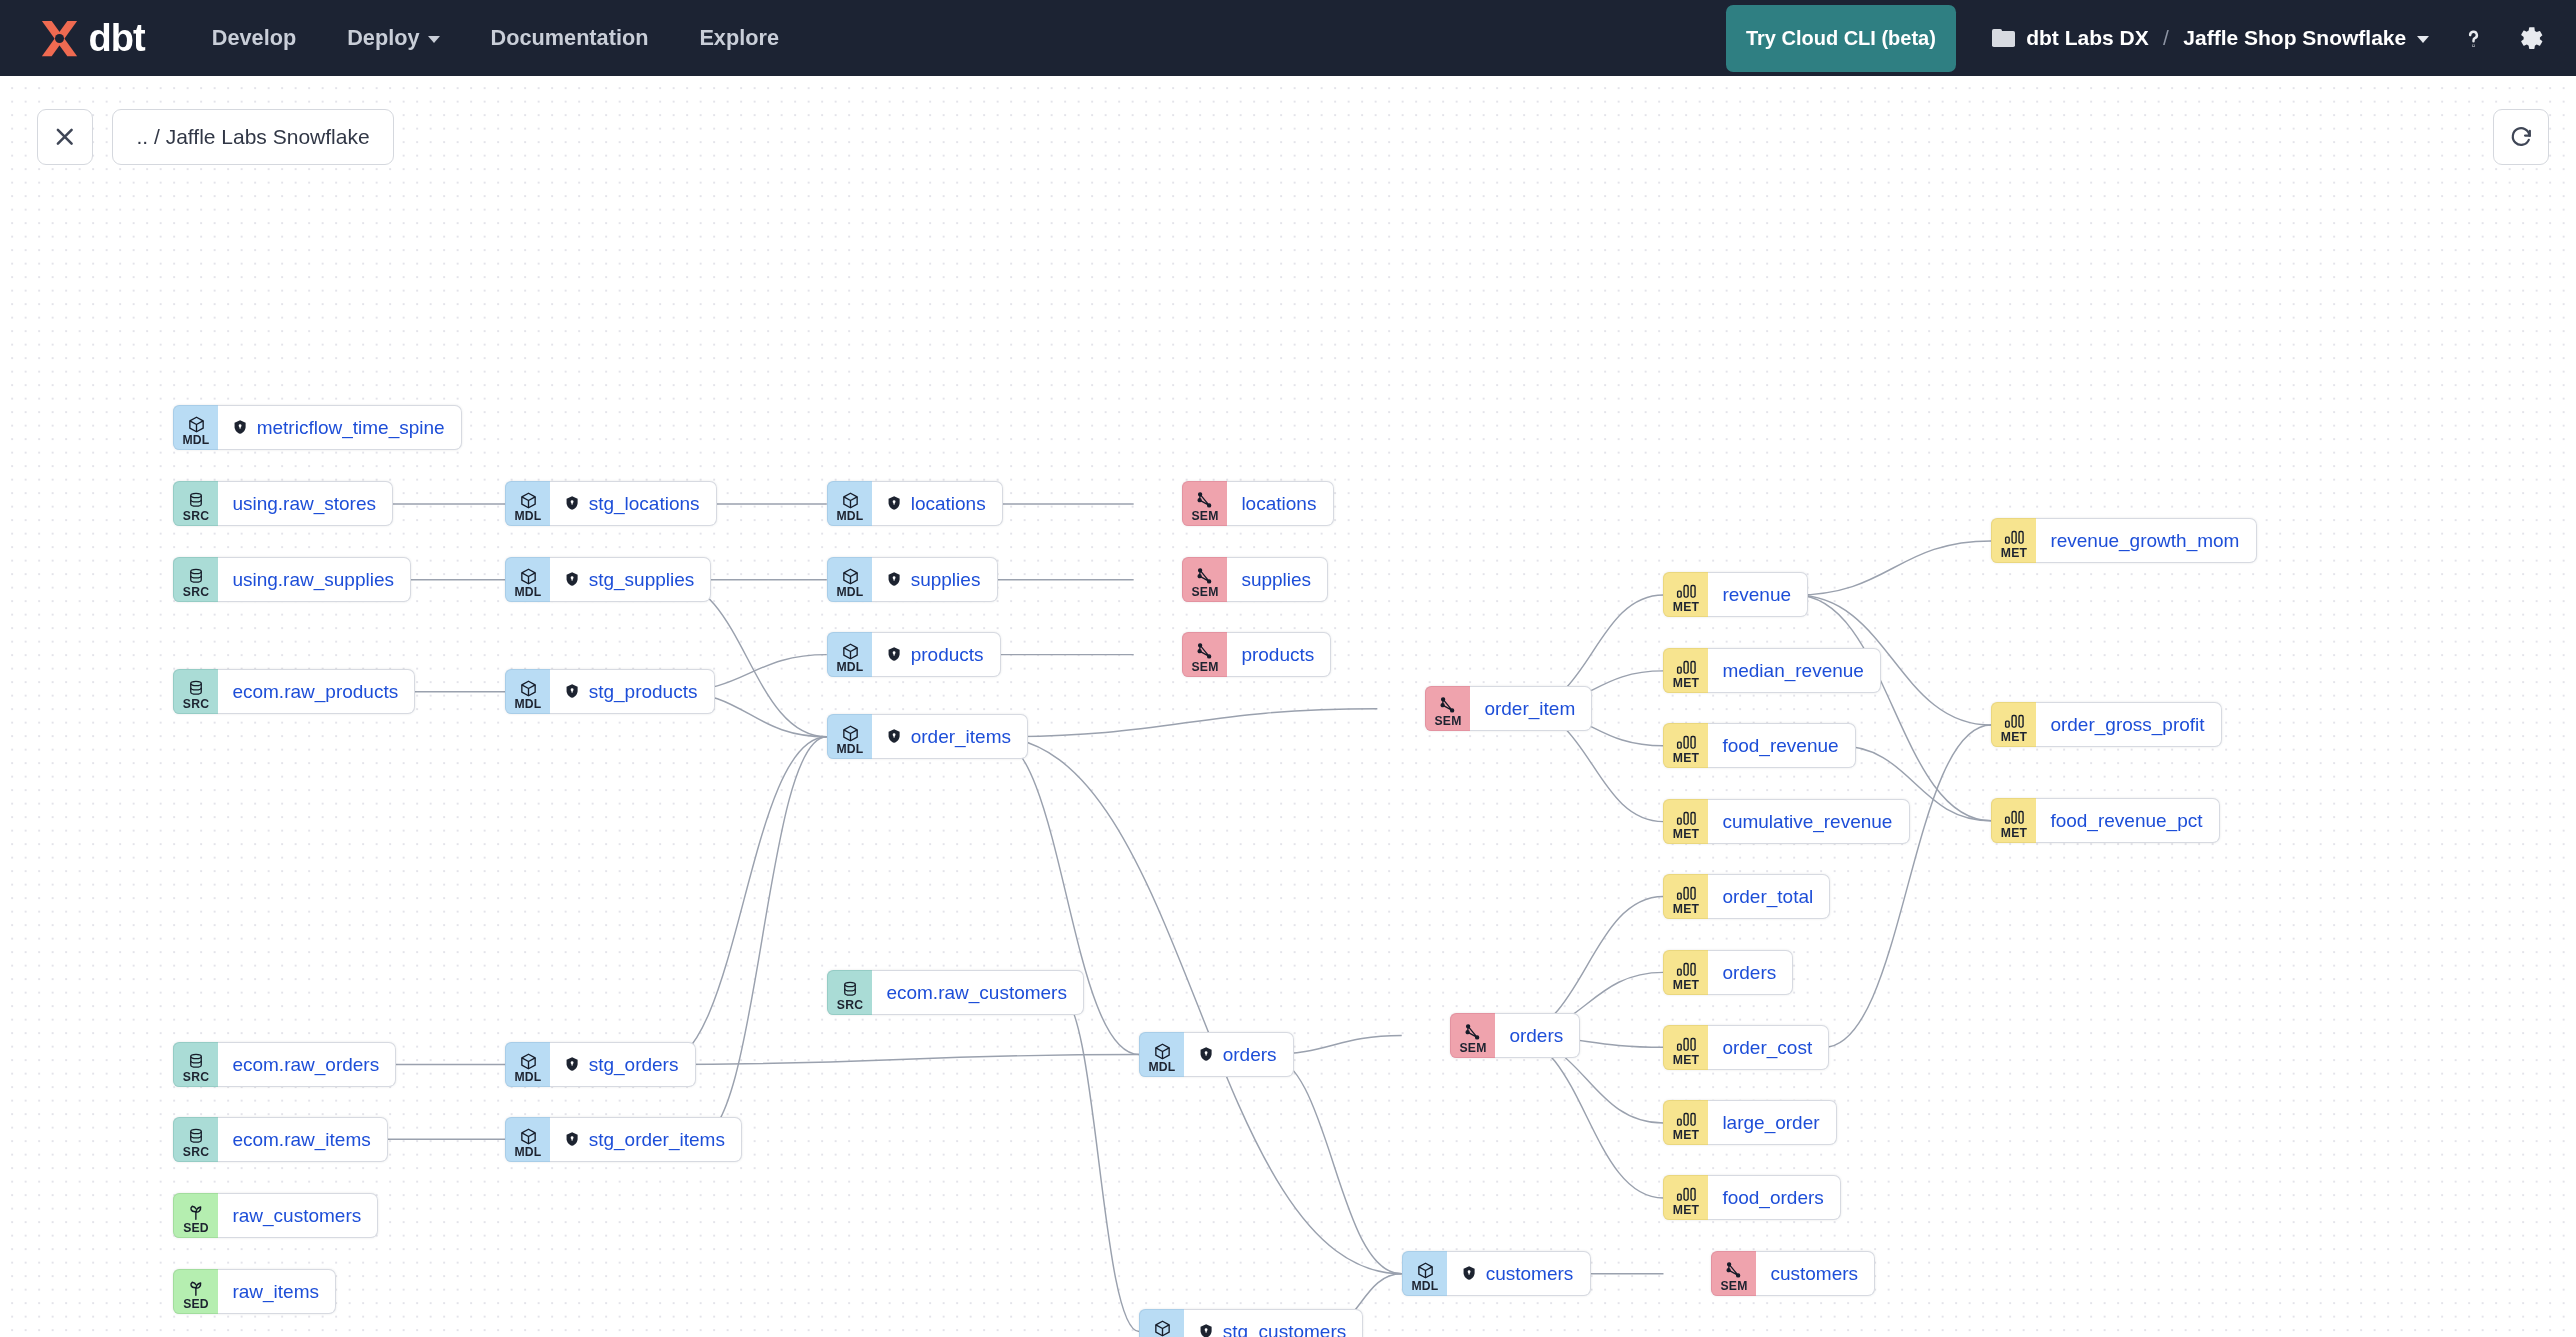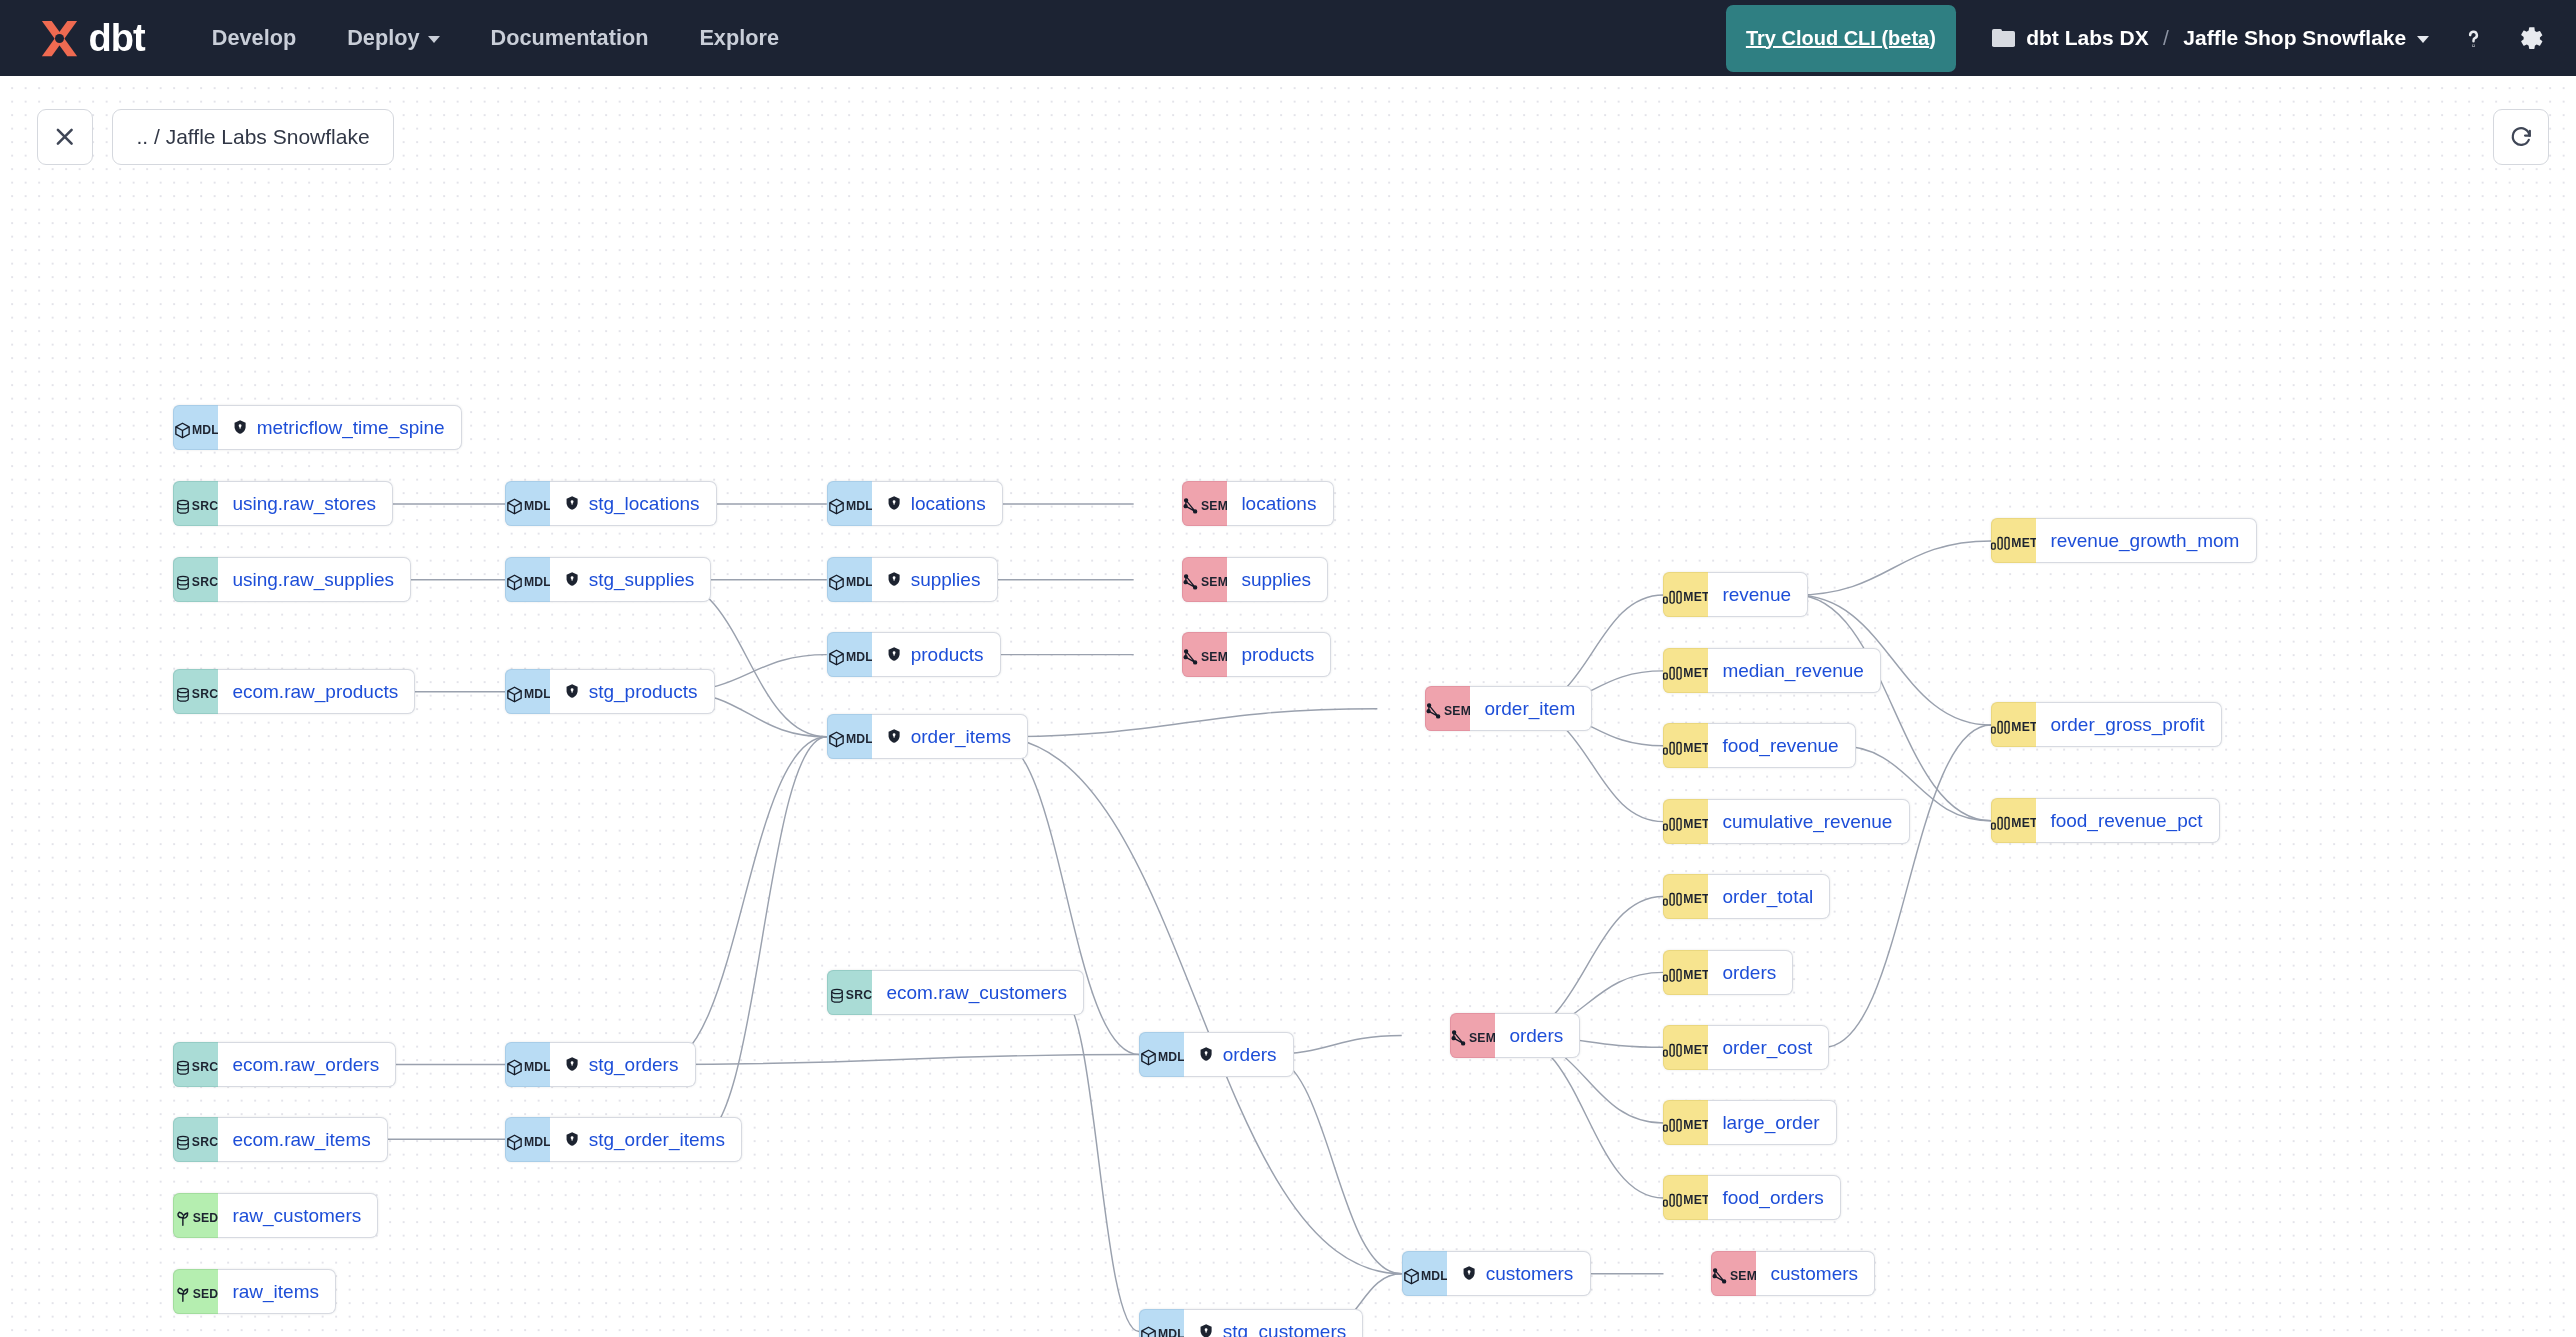--- a/index.html
+++ b/index.html
@@ -26,21 +26,21 @@
   .nav-link {
     color: #c9ced8; font-size: 21.7px; font-weight: 600;
     display:flex; align-items:center; gap:8.1px; cursor:pointer;
   }
   .chev { display:inline-block; width:0;height:0;
     border-left:6.3px solid transparent;border-right:6.3px solid transparent;
     border-top:7.2px solid #c9ced8; margin-top:3.6px; }
   #topnav-right { margin-left:auto; display:flex; align-items:center; margin-right: 31px; gap: 0; }
   #cta-btn {
     background: #2f7f82; color:#fff; font-size:20px; font-weight:600;
-    padding: 22px 20px; border-radius: 7.2px; cursor:pointer; white-space:nowrap;text-decoration:underline;
+    padding: 22px 20px; border-radius: 7.2px; cursor:pointer; white-space:nowrap;
   }
   #breadcrumb-top { display:flex; align-items:center; gap:10.8px; margin-left: 36px; color:#fff; font-size:21px; font-weight:600; }
   #breadcrumb-top .sep { color:#8d94a3; font-weight:400; margin:0 3.6px; }
   .folder-ico { width:23.5px;height:19px; position:relative; }
   .folder-ico:before{content:"";position:absolute;left:0;top:2.7px;width:23.5px;height:16.2px;background:#d7dae1;border-radius:1.8px;}
   .folder-ico:after{content:"";position:absolute;left:0;top:0;width:10px;height:5.4px;background:#d7dae1;border-radius:1.8px 1.8px 0 0;}
   .proj-chev { width:0;height:0;border-left:6.3px solid transparent;border-right:6.3px solid transparent;border-top:7.2px solid #e5e8ee; margin-top:2.7px;}
   .top-ico { color:#e8eaef; font-size:27px; margin-left: 31px; cursor:pointer; display:flex;align-items:center; }
 
   
@@ -93,21 +93,21 @@
   .node {
     position:absolute; height:45px;
     display:flex; align-items:stretch;
     border-radius:7.2px;
     cursor:pointer;
     filter: drop-shadow(0 0.9px 0.9px rgba(20,25,40,0.10));
   }
   .node .badge {
     width:45px; flex:0 0 45px;
     border-radius:6.3px 0 0 6.3px;
-    display:flex; flex-direction:row; align-items:center; justify-content:center;
+    display:flex; flex-direction:column; align-items:center; justify-content:center;
     gap:0px; padding-top:6px;
   }
   .node .badge .bico { height:19px; display:flex;align-items:center;justify-content:center; }
   .node .badge .btxt { font-size:12.2px; font-weight:600; color:#1d2330; letter-spacing:0.2px; line-height:12.6px; }
   .node .body {
     background:#fff; border:0.9px solid #d7dae1; border-left:none;
     border-radius:0 7.2px 7.2px 0;
     display:flex; align-items:center; gap:8.1px;
     padding:0 16.2px 0 14.4px; white-space:nowrap;
   }

